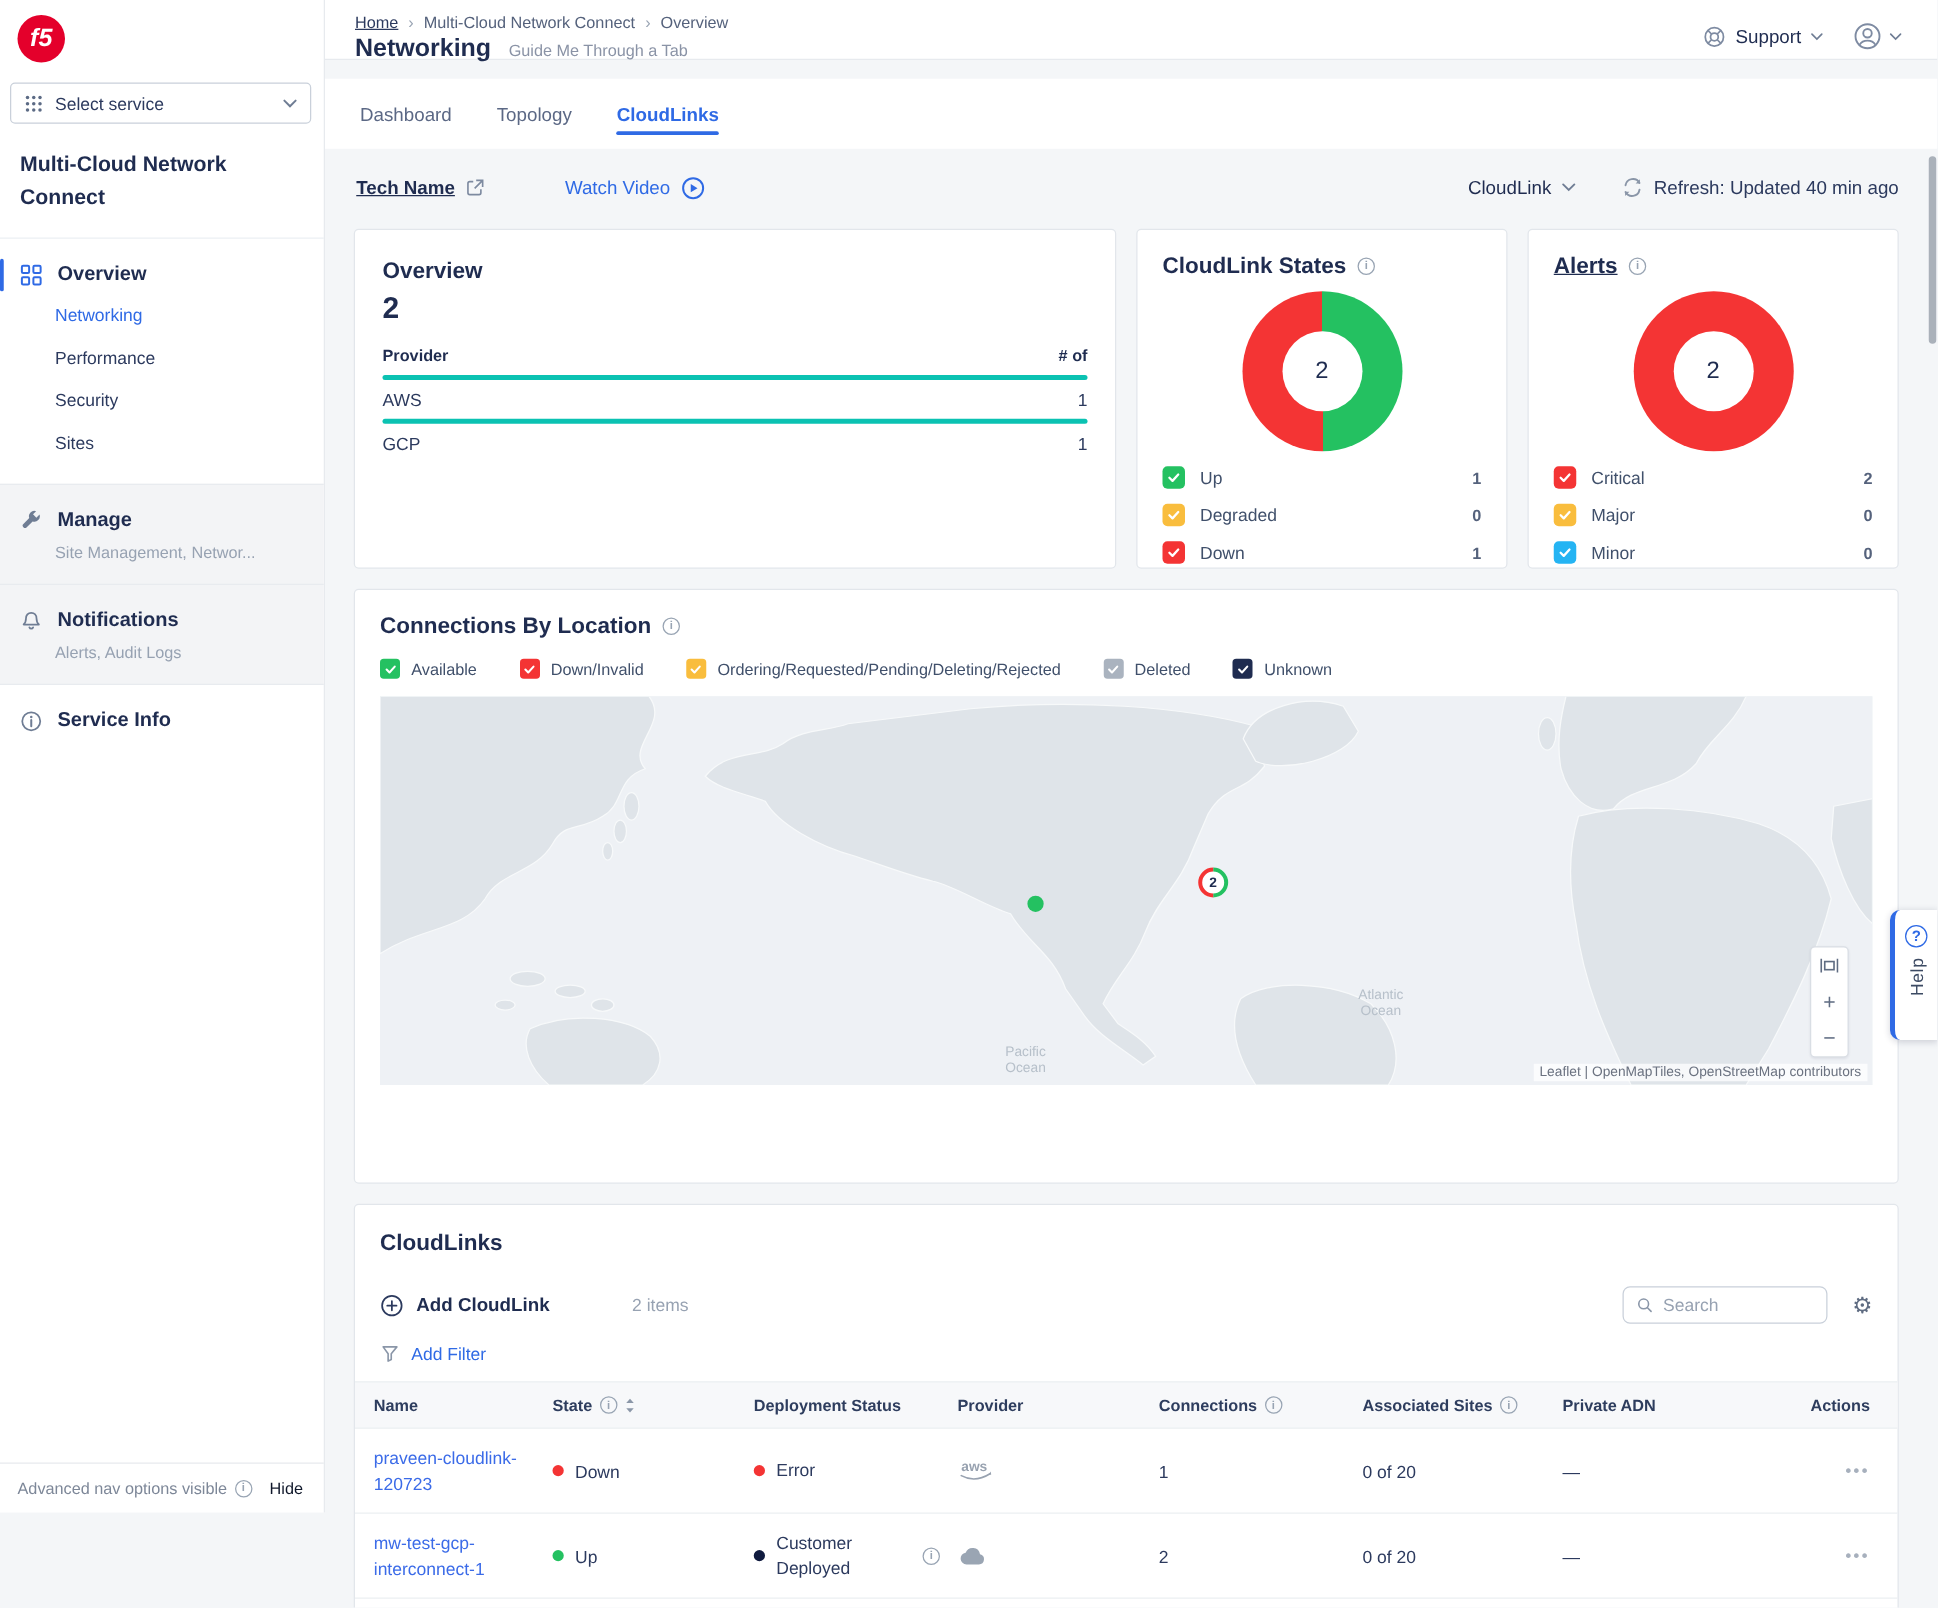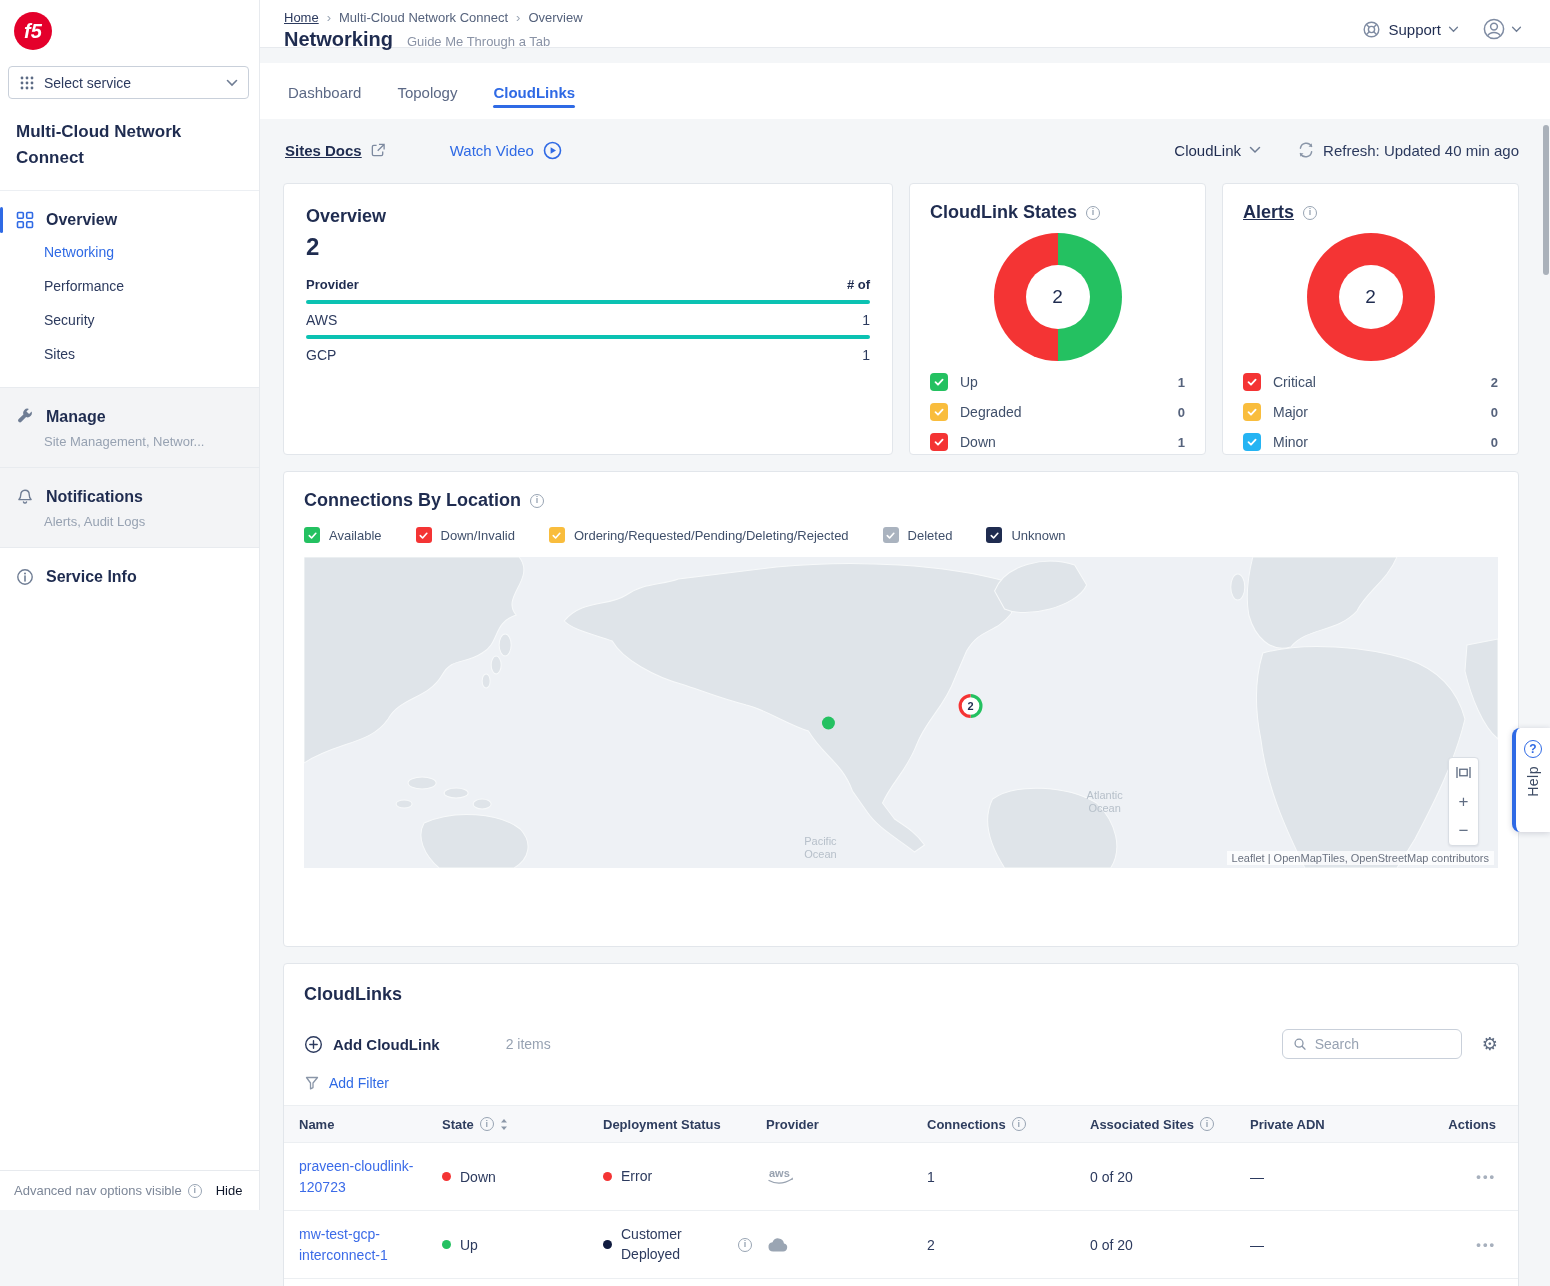--- a/index.html
+++ b/index.html
@@ -103,21 +103,21 @@
   
   .page-scrollbar { position:absolute; right:1px; top:125px; width:6px; height:150px; border-radius:3px; background:#aab1ba; z-index:30; }
 
   
   .table-card { min-height:343px; padding:20px 0 22px 0; margin-bottom:38px; position:relative; }
   .table-card .card-title { padding:0 20px; }
   .tc-controls { display:flex; align-items:center; margin:24px 20px 0 20px; }
   .add-cl { display:flex; align-items:center; gap:10px; font-size:15px; font-weight:bold; color:#1f2c50; }
   .items-count { font-size:14px; color:#97a2b2; margin-left:66px; }
   .tc-right { margin-left:auto; display:flex; align-items:center; gap:20px; }
-  .search-box { display:flex; align-items:center; gap:8px; width:180px; height:30px; border:1px solid #c9d0da; border-radius:6px; padding:0 10px; background:#fff; }
+  .search-box { display:flex; align-items:center; gap:8px; width:164px; height:30px; border:1px solid #c9d0da; border-radius:6px; padding:0 10px; background:#fff; }
   .search-box input { border:none; outline:none; width:100%; font-size:14px; color:#2c3a5e; background:transparent; }
   .search-box input::placeholder { color:#97a2b2; }
   .gear { font-size:18px; color:#5f6c82; line-height:1; }
   .add-filter { display:flex; align-items:center; gap:9px; font-size:14px; color:#2f6ae5; margin:16px 20px 14px 20px; }
   .grid-row { display:grid; grid-template-columns:143px 161px 163px 161px 163px 160px 174px 1fr; align-items:center; padding:0 22px 0 15px; }
   .thead { background:#f7f8fa; height:38px; font-size:13px; font-weight:bold; color:#2e3d5e; border-top:1px solid #eceff2; border-bottom:1px solid #eceff2; }
   .th { display:flex; align-items:center; gap:6px; }
   .th.right, .td.right { justify-content:flex-end; text-align:right; }
   .tbody-row { height:68px; border-bottom:1px solid #eceff2; font-size:14px; color:#2c3a5e; }
   .td { display:flex; align-items:center; gap:9px; }
@@ -264,21 +264,21 @@
 <nav class="tabsbar">
   <button class="tab">Dashboard</button>
   <button class="tab">Topology</button>
   <button class="tab active">CloudLinks</button>
 </nav>
 
 <main class="content">
 
   <div class="toolbar">
     <a class="tech-docs">
-      <span class="lbl">Sites Docs</span>
+      <span class="lbl">Tech Name</span>
       <svg class="ic" width="16" height="16" viewBox="0 0 17 17">
         <g fill="none" stroke="#7d8aa0" stroke-width="1.4">
           <path d="M7 3.5H4A1.5 1.5 0 0 0 2.5 5v8A1.5 1.5 0 0 0 4 14.5h8a1.5 1.5 0 0 0 1.5-1.5v-3"></path>
           <path d="M9.5 2.5H15v5.5M14.6 2.9 8.2 9.3"></path>
         </g>
       </svg>
     </a>
     <a class="watch-video">
       <span>Watch Video</span>
       <svg class="ic" width="19" height="19" viewBox="0 0 19 19">

